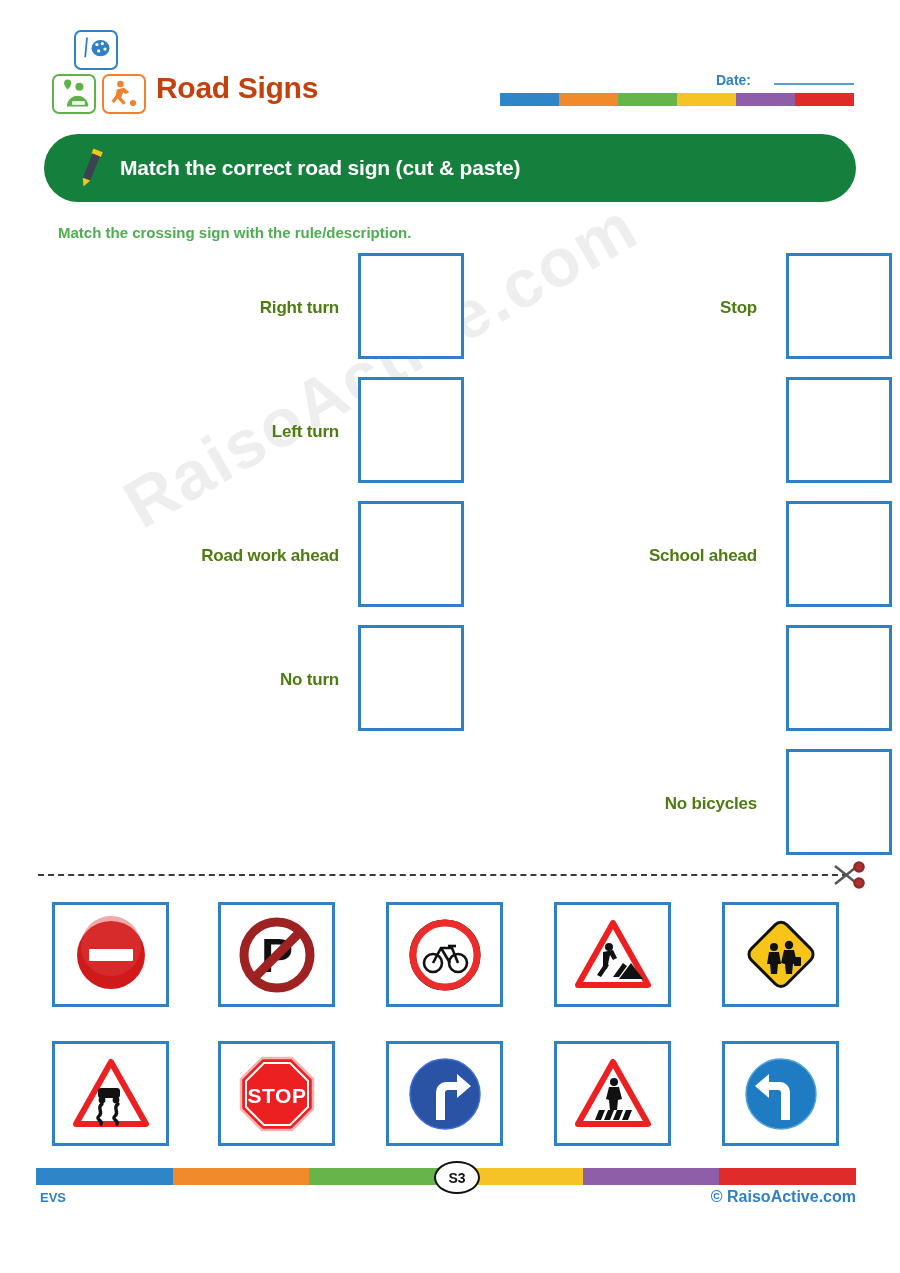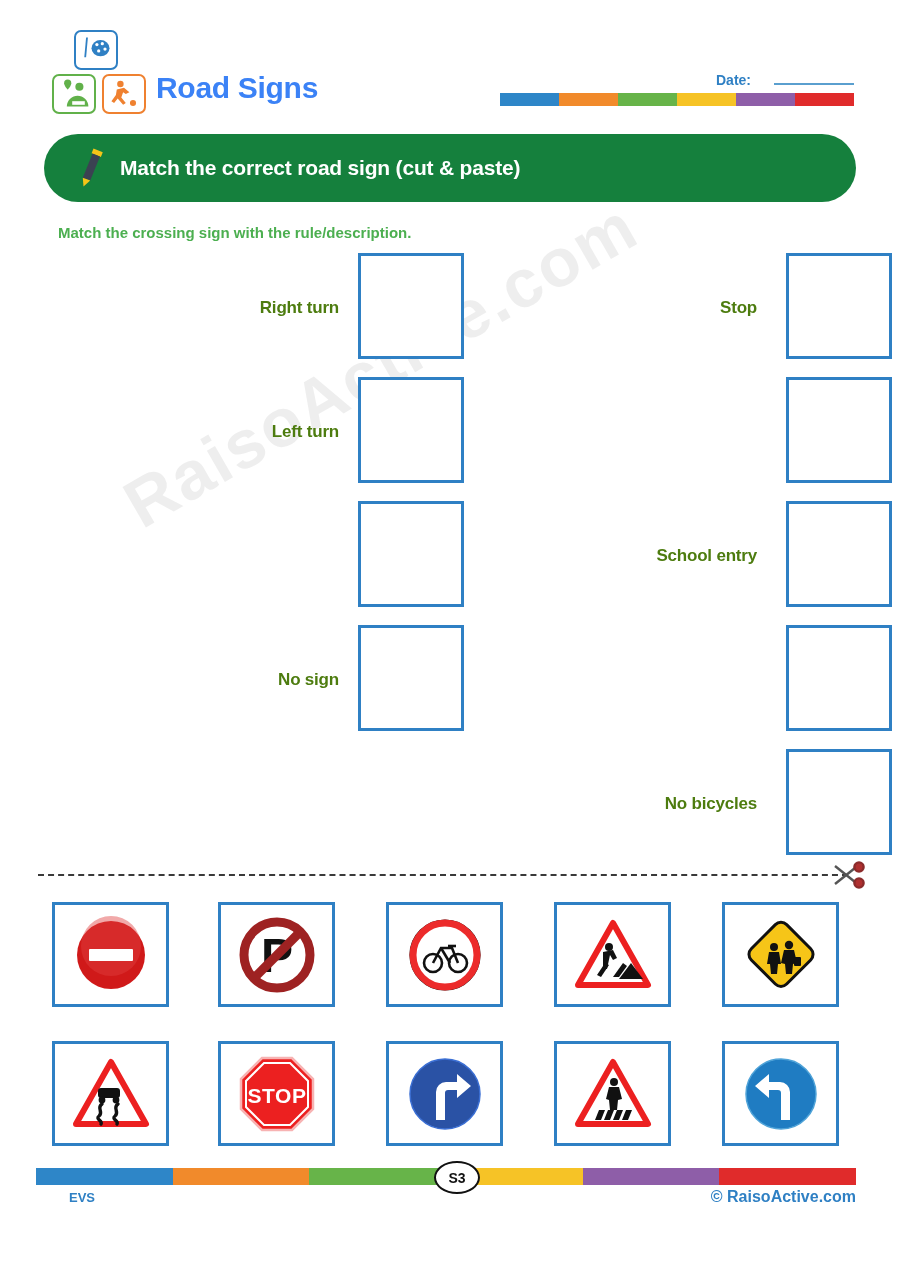--- a/index.html
+++ b/index.html
@@ -31,21 +31,21 @@
   .header { position:absolute; left:0; top:0; width:900px; height:132px; }
   .logo-wrap { position:absolute; left:52px; top:30px; width:120px; height:82px; }
   .tile { position:absolute; border-radius:7px; background:#fff; }
   .tile.blue   { left:22px;  top:0px;  width:44px; height:40px; border:2.5px solid #2f80c4; }
   .tile.green  { left:0px;   top:44px; width:44px; height:40px; border:2.5px solid #61b14a; }
   .tile.orange { left:50px;  top:44px; width:44px; height:40px; border:2.5px solid #ef8130; }
   .tile svg { display:block; width:100%; height:100%; }
 
   .title {
     position:absolute; left:156px; top:71px;
-    font-size:30px; font-weight:700; color:#3b82f6;
+    font-size:30px; font-weight:700; color:#c2410c;
     letter-spacing:-0.3px;
   }
 
   .date-wrap { position:absolute; right:46px; top:72px; display:flex; align-items:flex-end; gap:23px; }
   .date-label { font-size:14px; font-weight:700; color:#2f80c4; }
   .date-line { width:80px; height:2px; background:#5a9fcf; margin-bottom:3px; }
 
   .topbar { position:absolute; left:500px; top:93px; width:354px; height:13px; display:flex; }
   .topbar span { height:100%; }
 
@@ -107,21 +107,21 @@
   .footbar { position:absolute; left:36px; top:8px; width:820px; height:17px; display:flex; }
   .footbar span { height:100%; }
   .badge {
     position:absolute; left:434px; top:1px; width:46px; height:33px;
     border:2.5px solid #111; border-radius:50%;
     background:#fff; display:flex; align-items:center; justify-content:center;
     font-size:14px; font-weight:700; color:#111;
   }
   .foot-left {
     position:absolute; left:40px; top:30px;
-    font-size:13px; font-weight:700; color:#2f80c4;margin-left:29px;
+    font-size:13px; font-weight:700; color:#2f80c4;
   }
   .foot-right {
     position:absolute; right:44px; top:28px;
     font-size:16px; font-weight:700; color:#2f80c4;
   }
 </style>
 </head>
 <body>
 
 <div class="page">
@@ -193,38 +193,39 @@
     <div class="col left">
       <div class="row">
         <div class="label">Right turn</div>
         <div class="answer-box"></div>
       </div>
       <div class="row">
         <div class="label">Left turn</div>
         <div class="answer-box"></div>
       </div>
       <div class="row">
-        <div class="answer-box"></div>
-      </div>
-      <div class="row">
-        <div class="label">No sign</div>
+        <div class="label">Road work ahead</div>
+        <div class="answer-box"></div>
+      </div>
+      <div class="row">
+        <div class="label">No turn</div>
         <div class="answer-box"></div>
       </div>
     </div>
 
     <div class="col right">
       <div class="row">
         <div class="label">Stop</div>
         <div class="answer-box"></div>
       </div>
       <div class="row">
         <div class="answer-box"></div>
       </div>
       <div class="row">
-        <div class="label">School entry</div>
+        <div class="label">School ahead</div>
         <div class="answer-box"></div>
       </div>
       <div class="row">
         <div class="answer-box"></div>
       </div>
       <div class="row">
         <div class="label">No  bicycles</div>
         <div class="answer-box"></div>
       </div>
     </div>

